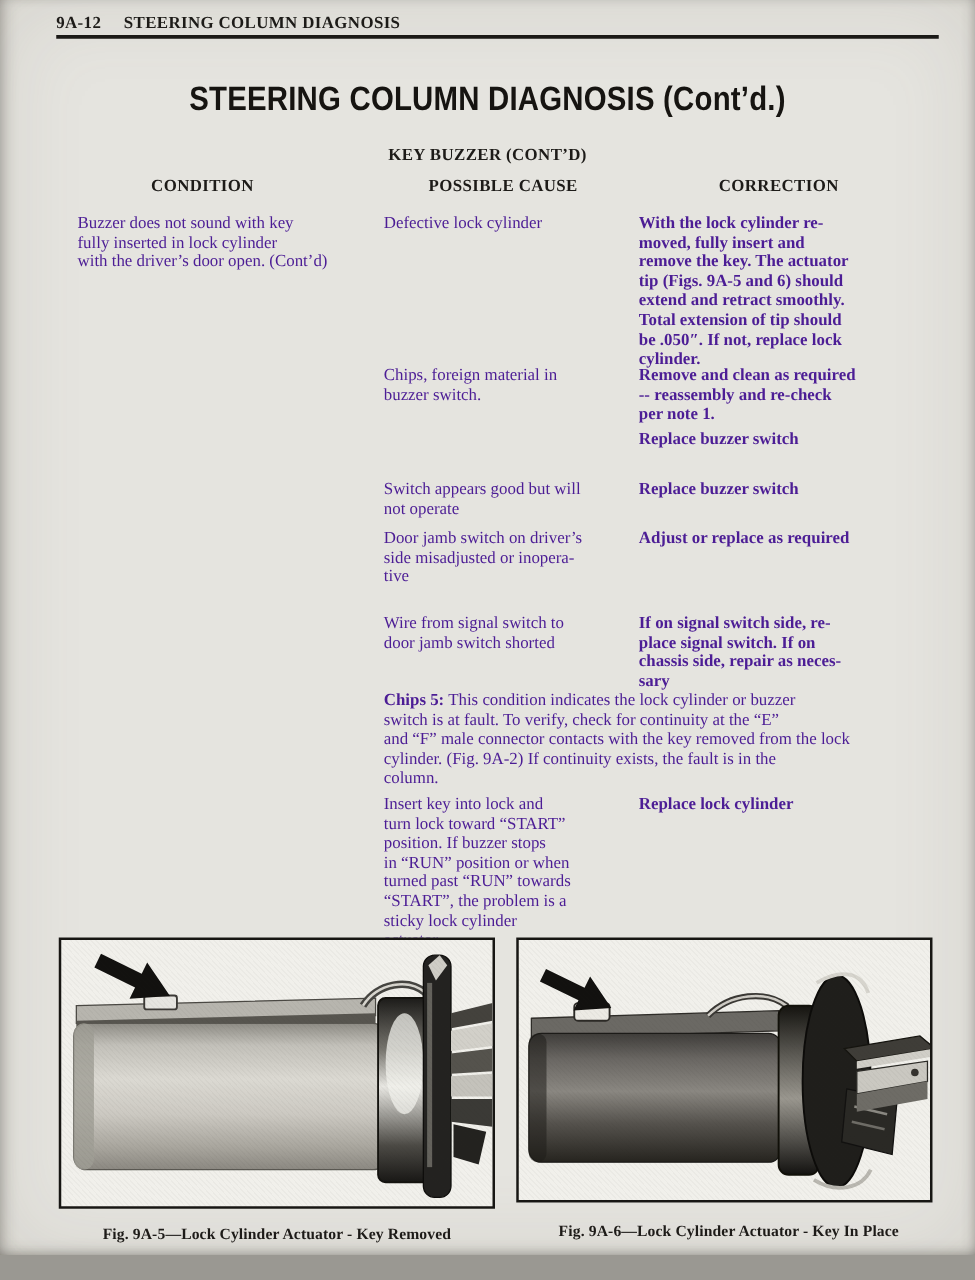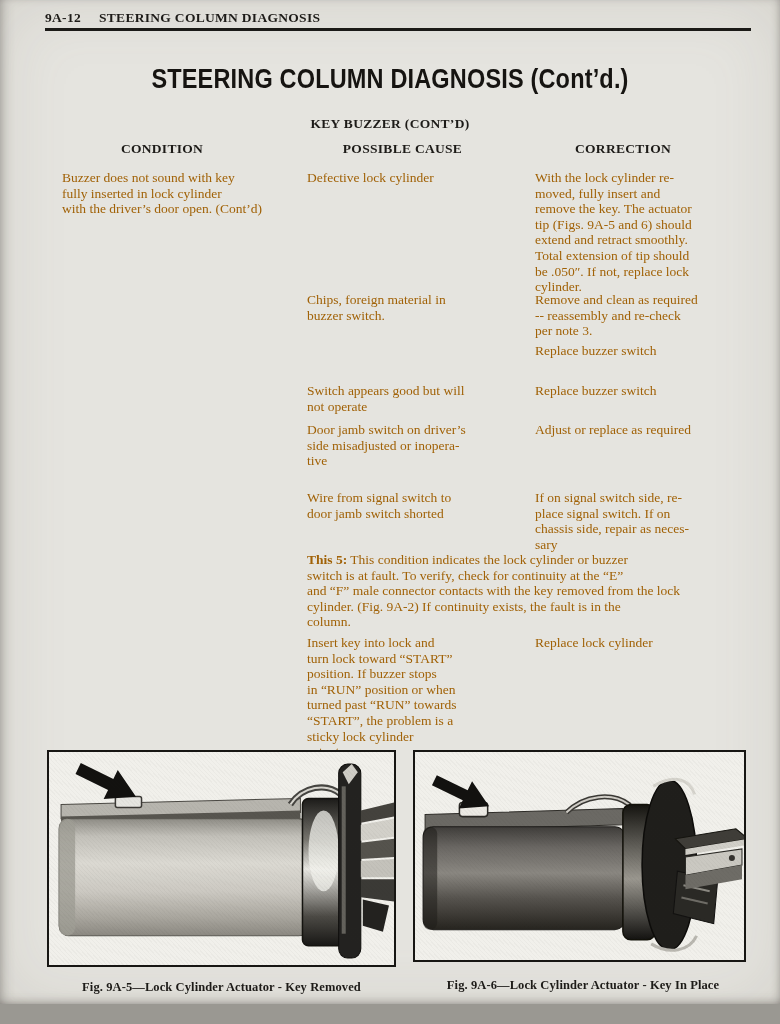--- a/index.html
+++ b/index.html
@@ -19,24 +19,24 @@
   .pagetitle{
     left:0;top:64px;width:780px;text-align:center;
     font-family:"Liberation Sans",sans-serif;font-weight:bold;font-size:27px;
     transform:scaleX(.87);transform-origin:50% 50%;letter-spacing:.2px;color:#161411;
   }
   .subheading{left:0;top:116px;width:780px;text-align:center;font-weight:bold;font-size:13.5px;letter-spacing:.3px;}
   .colhead{top:141px;font-weight:bold;font-size:13.5px;text-align:center;letter-spacing:.3px;font-family:Liberation Serif, serif;}
   .ch-cond{left:62px;width:200px;}
   .ch-cause{left:305px;width:195px;}
   .ch-corr{left:528px;width:190px;}
-  .cell{position:absolute;font-size:13.5px;line-height:15.6px;white-space:pre-line;color:#a16207;}
+  .cell{position:absolute;font-size:13.5px;line-height:15.6px;white-space:pre-line;color:#4c1d95;}
   .c-cond{left:62px;width:250px;}
   .c-cause{left:307px;width:205px;}
-  .c-corr{left:535px;width:210px;}
+  .c-corr{left:511px;width:210px;font-weight:bold;}
   .r0{top:170px;} .r1{top:292px;} .r2{top:343px;} .r3{top:383px;}
   .r4{top:422px;} .r5{top:490px;} .r6{top:635px;}
   .note{left:307px;top:552px;width:445px;}
   .figbox{
     position:absolute;border:2.5px solid #171613;background:#f1f0eb;
     box-sizing:border-box;
   }
   .figbox::after{
     content:"";position:absolute;inset:0;pointer-events:none;
     background:repeating-linear-gradient(47deg,rgba(40,38,32,.03) 0 1px,transparent 1px 3px);
@@ -74,41 +74,41 @@
 tip (Figs. 9A-5 and 6) should
 extend and retract smoothly.
 Total extension of tip should
 be .050″. If not, replace lock
 cylinder.</div>
 
   <div class="cell c-cause r1">Chips, foreign material in
 buzzer switch.</div>
   <div class="cell c-corr r1">Remove and clean as required
 -- reassembly and re-check
-per note 3.</div>
+per note 1.</div>
 
   <div class="cell c-corr r2">Replace buzzer switch</div>
 
   <div class="cell c-cause r3">Switch appears good but will
 not operate</div>
   <div class="cell c-corr r3">Replace buzzer switch</div>
 
   <div class="cell c-cause r4">Door jamb switch on driver’s
 side misadjusted or inopera-
 tive</div>
   <div class="cell c-corr r4">Adjust or replace as required</div>
 
   <div class="cell c-cause r5">Wire from signal switch to
 door jamb switch shorted</div>
   <div class="cell c-corr r5">If on signal switch side, re-
 place signal switch. If on
 chassis side, repair as neces-
 sary</div>
 
-  <div class="cell note"><b>This  5:</b> <span>This condition indicates the lock cylinder or buzzer
+  <div class="cell note"><b>Chips  5:</b> <span>This condition indicates the lock cylinder or buzzer
 switch is at fault. To verify, check for continuity at the “E”
 and “F” male connector contacts with the key removed from the lock
 cylinder. (Fig. 9A-2) If continuity exists, the fault is in the
 column.</span></div>
 
   <div class="cell c-cause r6">Insert key into lock and
 turn lock toward “START”
 position. If buzzer stops
 in “RUN” position or when
 turned past “RUN” towards

